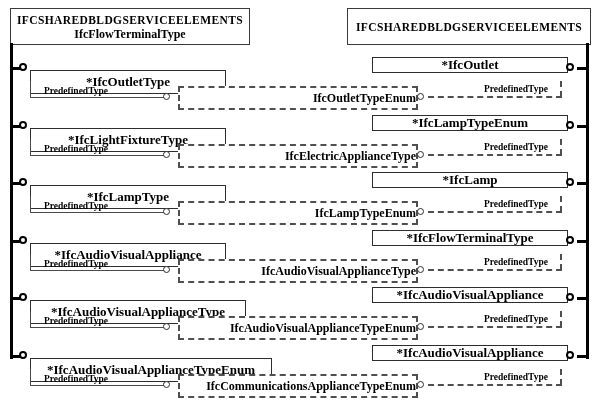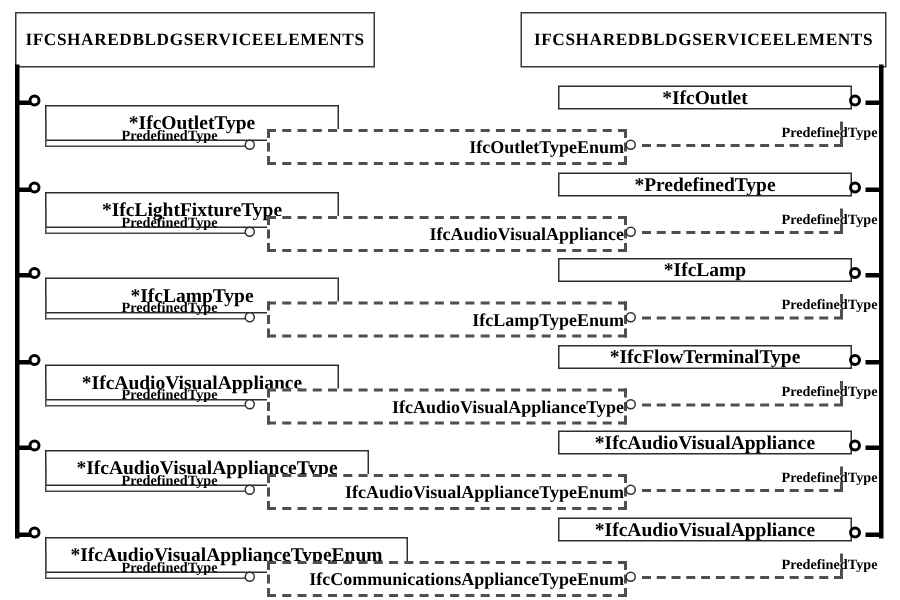--- a/index.html
+++ b/index.html
@@ -46,29 +46,30 @@
   }
   .lconn-circle{left:19px;top:6px;width:8px;height:8px;border:2px solid #000;}
   .rconn-circle{left:566px;top:6px;width:8px;height:8px;border:2px solid #000;}
   .rconn-line{left:577px;top:10px;width:11px;height:3px;background:#000;}
   .attr-stub-left{left:30px;top:24px;width:1px;height:17px;background:#4a4a4a;}
   .attr-line-left{left:30px;top:40px;width:134px;height:1px;background:#4a4a4a;}
   .enum-circle-left{left:163px;top:36px;width:7px;height:7px;border:1.5px solid #2e2e2e;}
   .enum-circle-right{left:417px;top:36px;width:7px;height:7px;border:1.5px solid #2e2e2e;}
   .attr-line-right{left:428px;top:39px;width:134px;height:0;border-top:2px dashed #4f4f4f;}
   .attr-stub-right{left:560px;top:24px;width:0;height:16px;border-left:2px dashed #4f4f4f;}
-  .attr-label{font-weight:bold;font-size:9.5px;white-space:nowrap;margin-left:37px;}
+  .attr-label{font-weight:bold;font-size:9.5px;white-space:nowrap;}
   .attr-label-left{left:44px;top:29px;}
   .attr-label-right{left:470px;top:27px;width:92px;text-align:center;}
 </style>
 </head>
 <body>
 
 <div class="hdr hdr-left">
   <div class="schema">IFCSHAREDBLDGSERVICEELEMENTS</div>
+  <div class="entity">IfcFlowTerminalType</div>
 </div>
 <div class="hdr hdr-right">
   <div class="schema">IFCSHAREDBLDGSERVICEELEMENTS</div>
 </div>
 
 <div class="bus bus-left"></div>
 <div class="bus bus-right"></div>
 
 <div class="row" style="--top:57px;--lw:196px">
   <div class="lconn-line"></div>
@@ -98,28 +99,28 @@
   <div class="lconn-line"></div>
   <div class="lconn-circle"></div>
   <div class="type-box">
       <span>*IfcLightFixtureType</span>
     </div>
   <div class="attr-stub-left"></div>
   <div class="attr-line-left"></div>
   <div class="attr-label attr-label-left">PredefinedType</div>
   <div class="enum-circle-left"></div>
   <div class="enum-box">
-      <span>IfcAudioVisualAppliance</span>
-    </div>
-  <div class="enum-circle-right"></div>
-  <div class="attr-line-right"></div>
-  <div class="attr-stub-right"></div>
-  <div class="attr-label attr-label-right">PredefinedType</div>
-  <div class="entity-box">
-      <span>*PredefinedType</span>
+      <span>IfcElectricApplianceType</span>
+    </div>
+  <div class="enum-circle-right"></div>
+  <div class="attr-line-right"></div>
+  <div class="attr-stub-right"></div>
+  <div class="attr-label attr-label-right">PredefinedType</div>
+  <div class="entity-box">
+      <span>*IfcLampTypeEnum</span>
     </div>
   <div class="rconn-circle"></div>
   <div class="rconn-line"></div>
 </div>
 
 <div class="row" style="--top:172px;--lw:196px">
   <div class="lconn-line"></div>
   <div class="lconn-circle"></div>
   <div class="type-box">
       <span>*IfcLampType</span>

